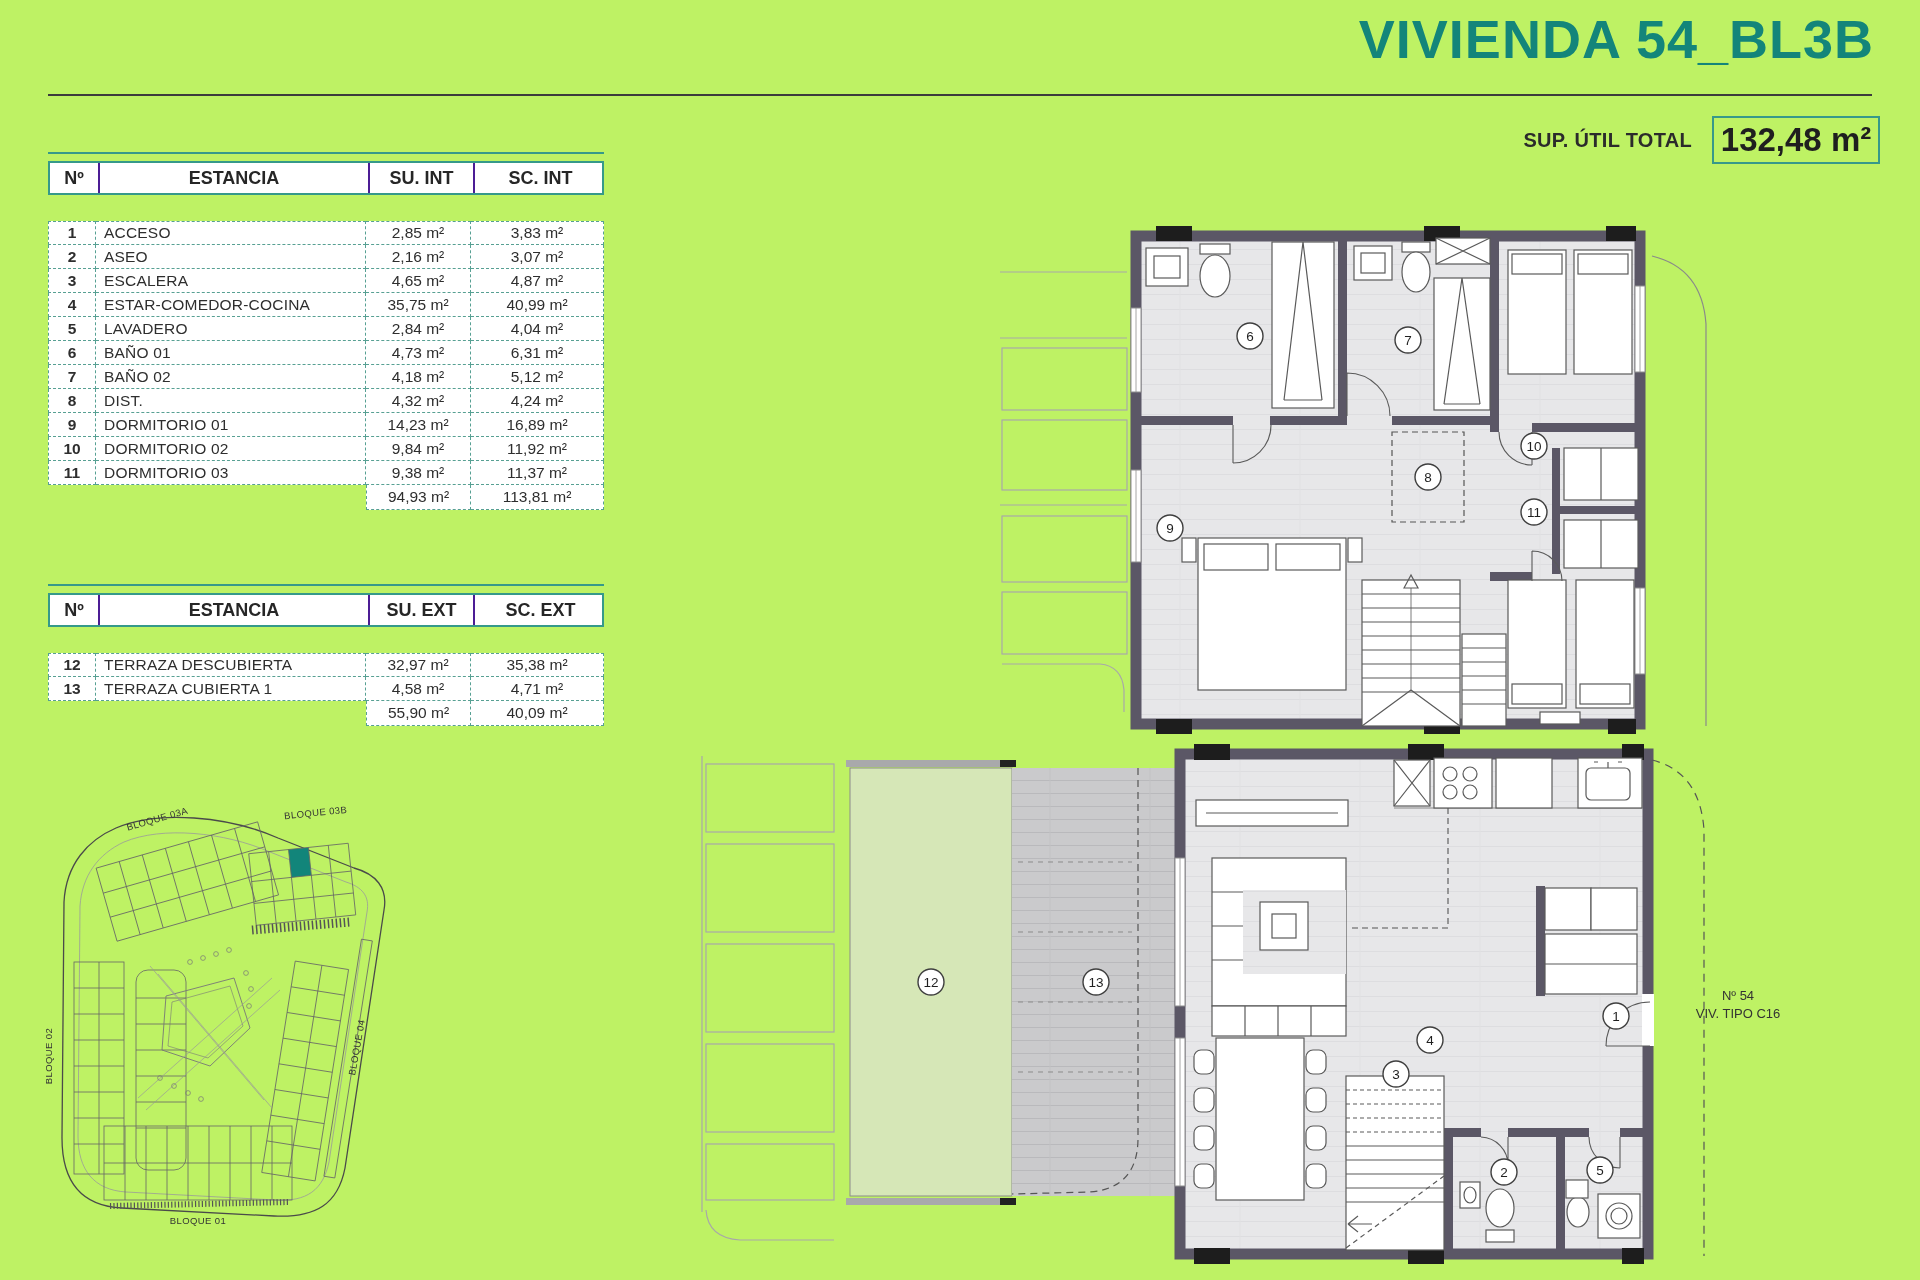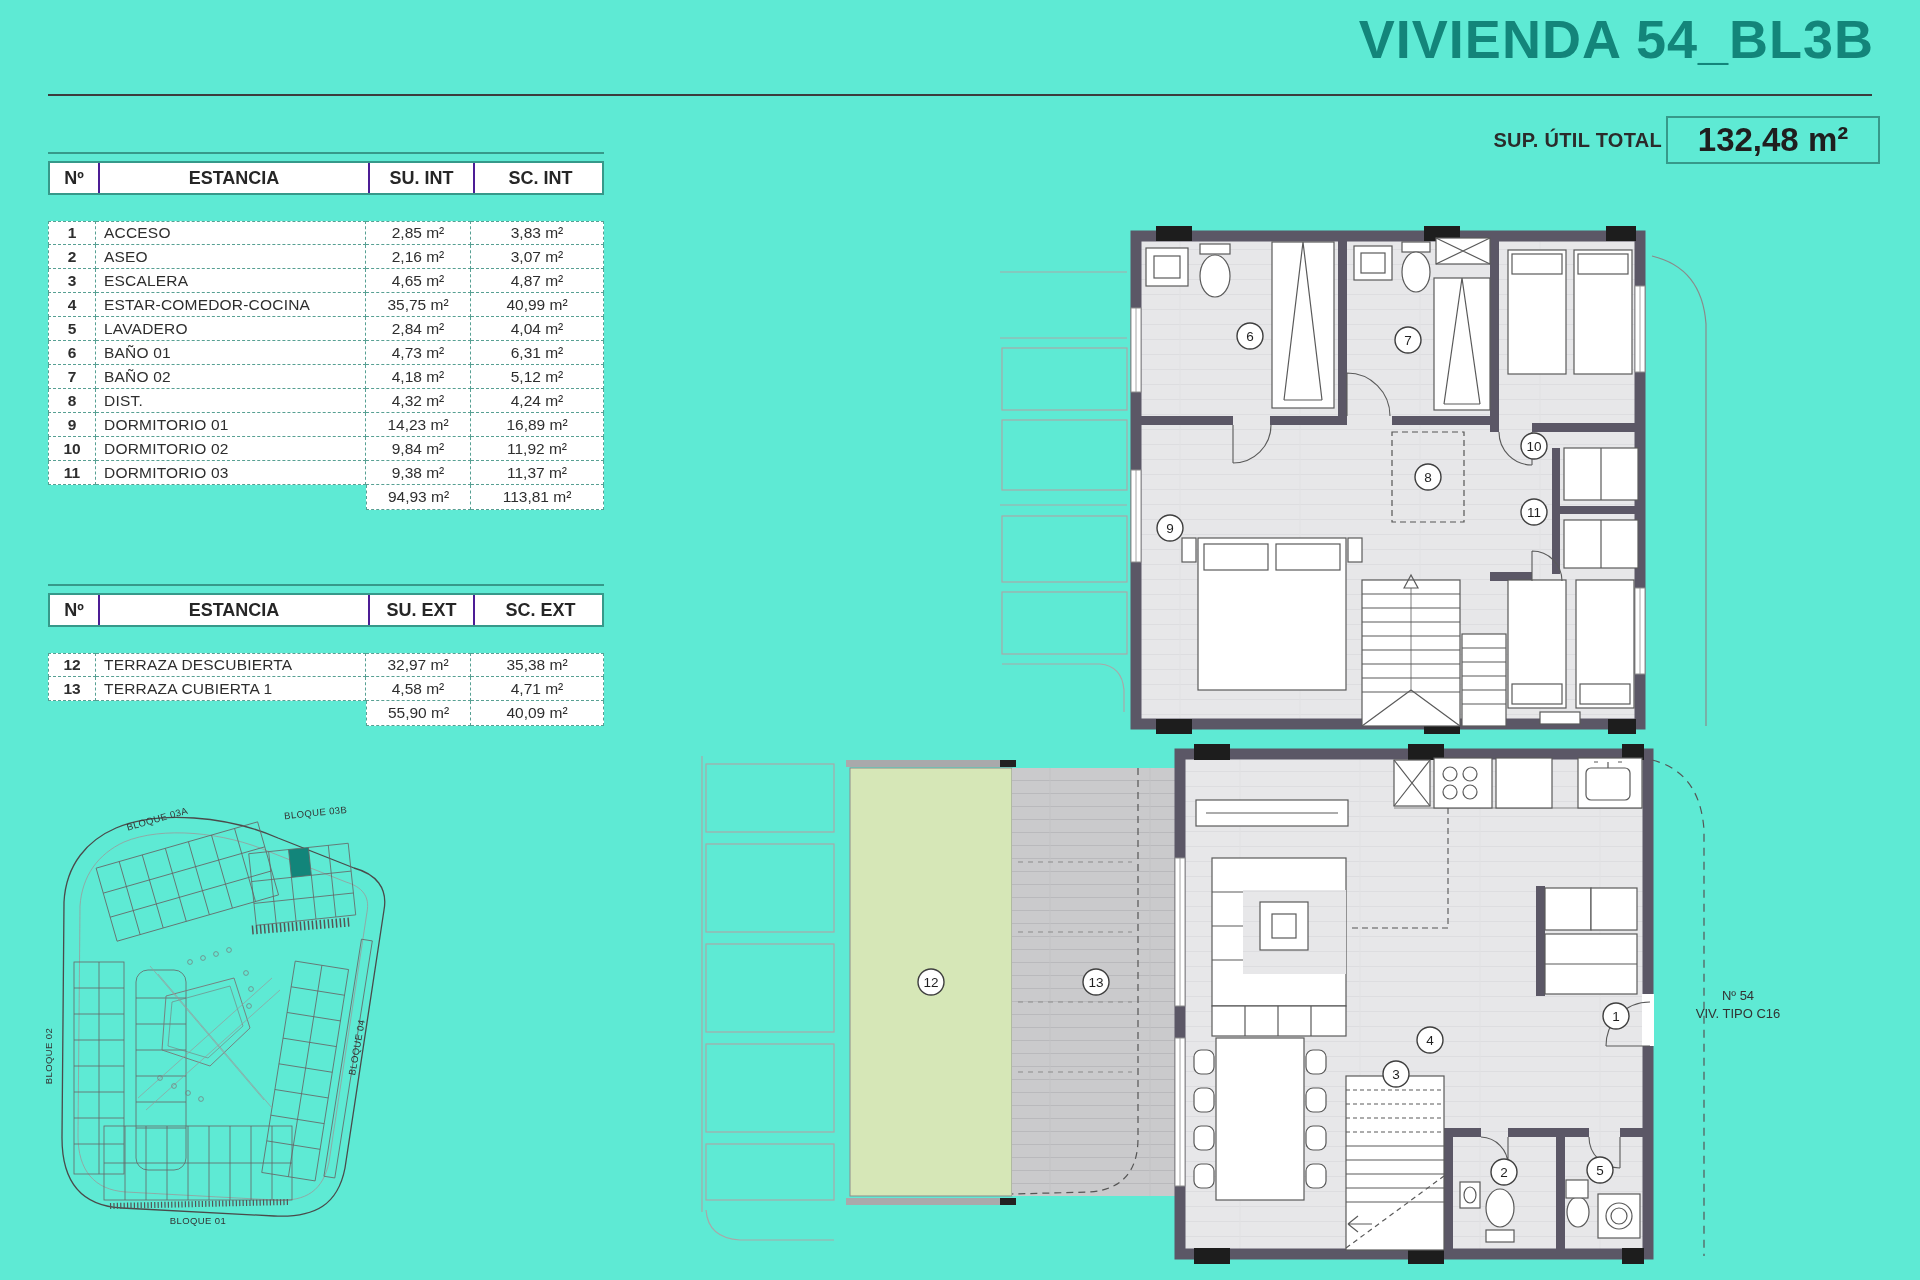--- a/index.html
+++ b/index.html
@@ -1,26 +1,26 @@
 <!DOCTYPE html>
 <html><head>
 <meta charset="utf-8">
 <style>
   html,body{margin:0;padding:0;background:#fff;font-family:"Liberation Sans",sans-serif;color:#2e2e2e}
-  .page{position:relative;width:1920px;height:1280px;background:#5eead4;overflow:hidden}
+  .page{position:relative;width:1920px;height:1280px;background:#bef264;overflow:hidden}
 
   .title{position:absolute;top:8px;right:46px;margin:0;font-size:54px;font-weight:bold;
          color:#13857a;letter-spacing:1px;white-space:nowrap}
   .toprule{position:absolute;top:94px;left:48px;width:1824px;height:2px;background:#3c3c3c}
 
-  .sumrow{position:absolute;right:40px;display:flex;align-items:center;gap:4px}
+  .sumrow{position:absolute;right:40px;display:flex;align-items:center;gap:20px}
   #sum1{top:116px}#sum2{top:170px}
   .sumrow .lbl{font-size:20px;font-weight:bold;color:#2b2b2b;letter-spacing:.3px;white-space:nowrap}
   .sumrow .val{border:2px solid #36998a;min-width:162px;height:44px;display:flex;align-items:center;
-               justify-content:center;font-size:33px;font-weight:bold;color:#1f1f1f;padding:0 24px;white-space:nowrap}
+               justify-content:center;font-size:33px;font-weight:bold;color:#1f1f1f;padding:0 1px;white-space:nowrap}
 
   .tbl{position:absolute;width:556px}
   #tbl-int{left:48px;top:152px}
   #tbl-ext{left:48px;top:584px}
   .tbl-rule{height:2px;background:#36998a;margin-bottom:7px}
   .tbl-head{display:grid;grid-template-columns:48px 270px 105px 133px;border:2px solid #36998a;height:30px;background:#fff}
   .th{display:flex;align-items:center;justify-content:center;font-weight:bold;font-size:18px;color:#262626}
   .th:not(:first-child){border-left:2px solid #4c1d95}
   .tbl-body{margin-top:26px}
   .tr{display:grid;grid-template-columns:48px 270px 105px 133px;height:24px}

